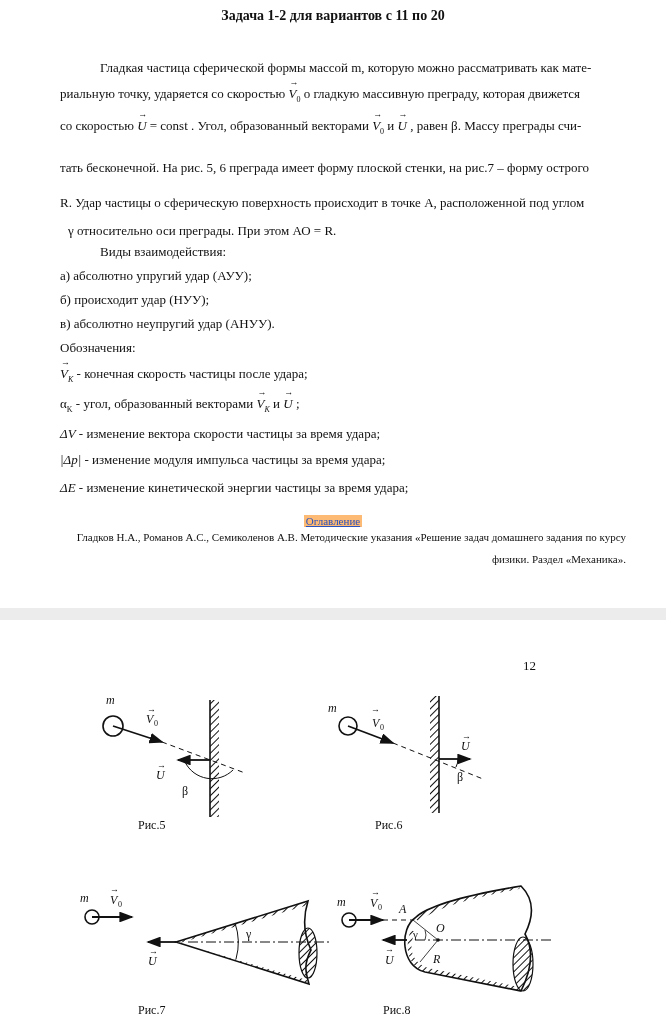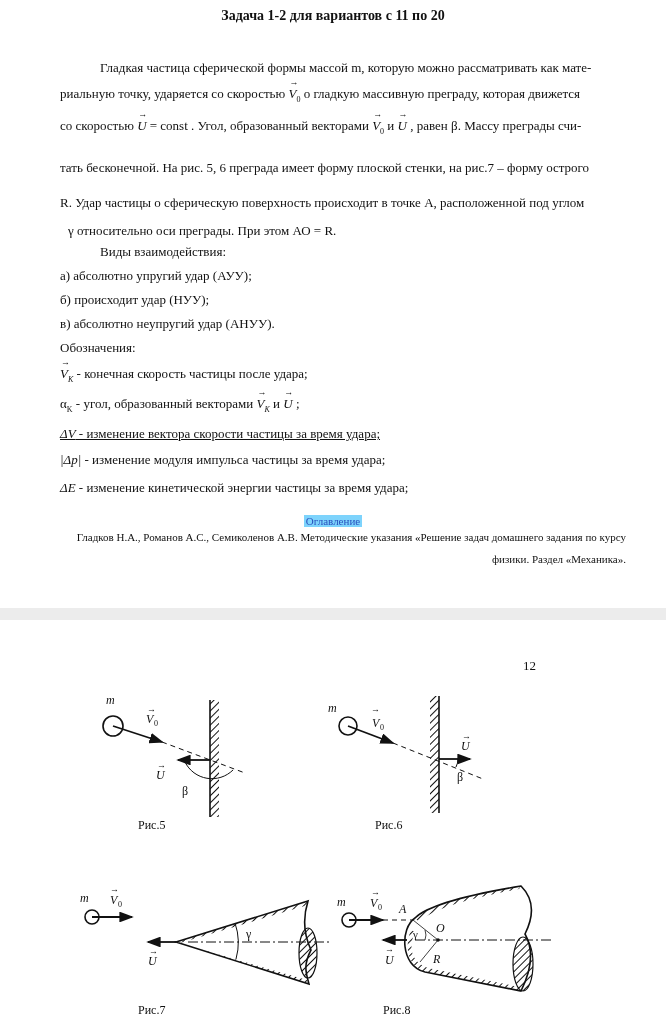--- a/index.html
+++ b/index.html
@@ -23,21 +23,21 @@
     .line { position: absolute; left: 60px; font-size: 13px; white-space: nowrap; }
     .indent { left: 100px; }
     i.v { font-style: italic; position: relative; display: inline-block; }
     i.v::before {
       content: "\2192"; position: absolute; top: -9px; left: 1px; font-size: 9px; font-style: normal;
     }
     sub { font-size: 8px; }
     .toc {
       position: absolute; top: 515px; left: 0; width: 666px; text-align: center; font-size: 11px;
     }
-    .toc span { color: #2a52be; background: #7dd3fc; padding: 0 2px; cursor: pointer; }
+    .toc span { color: #2a52be; text-decoration: underline; background: #fdba74; padding: 0 2px; cursor: pointer; }
     .ref { position: absolute; left: 60px; width: 566px; font-size: 11px; line-height: 22px; top: 526px; text-align: right; }
 
     .pagenum { position: absolute; top: 38px; left: 0; width: 536px; text-align: right; font-size: 13px; }
     svg.fig { position: absolute; overflow: visible; }
     svg text { font-family: "Liberation Serif", "DejaVu Serif", serif; fill: #111; }
   </style>
 </head>
 <body>
 
 <div class="page page1">
@@ -51,21 +51,21 @@
   <div class="line" style="top:223px;margin-left:8px;">γ относительно оси преграды. При этом АО = R.</div>
 
   <div class="line indent" style="top:244px;">Виды взаимодействия:</div>
   <div class="line" style="top:268px;">а) абсолютно упругий удар (АУУ);</div>
   <div class="line" style="top:292px;">б) происходит удар (НУУ);</div>
   <div class="line" style="top:316px;">в) абсолютно неупругий удар (АНУУ).</div>
   <div class="line" style="top:340px;">Обозначения:</div>
 
   <div class="line" style="top:366px;"><i class="v">V</i><sub><i>K</i></sub><span> - конечная скорость частицы после удара;</span></div>
   <div class="line" style="top:396px;"><span>α</span><sub>K</sub><span> - угол, образованный векторами </span><i class="v">V</i><sub><i>K</i></sub><span> и </span><i class="v">U</i><span> ;</span></div>
-  <div class="line" style="top:426px;text-decoration:underline;"><i>ΔV</i><span> - изменение вектора скорости частицы за время удара;</span></div>
+  <div class="line" style="top:426px;"><i>ΔV</i><span> - изменение вектора скорости частицы за время удара;</span></div>
   <div class="line" style="top:452px;"><i>|Δp|</i><span> - изменение модуля импульса частицы за время удара;</span></div>
   <div class="line" style="top:480px;"><i>ΔE</i><span> - изменение кинетической энергии частицы за время удара;</span></div>
 
   <div class="toc"><span>Оглавление</span></div>
   <div class="ref">Гладков Н.А., Романов А.С., Семиколенов А.В. Методические указания «Решение задач домашнего задания по курсу физики. Раздел «Механика».</div>
 </div>
 
 <div class="gap"></div>
 
 <div class="page page2">

